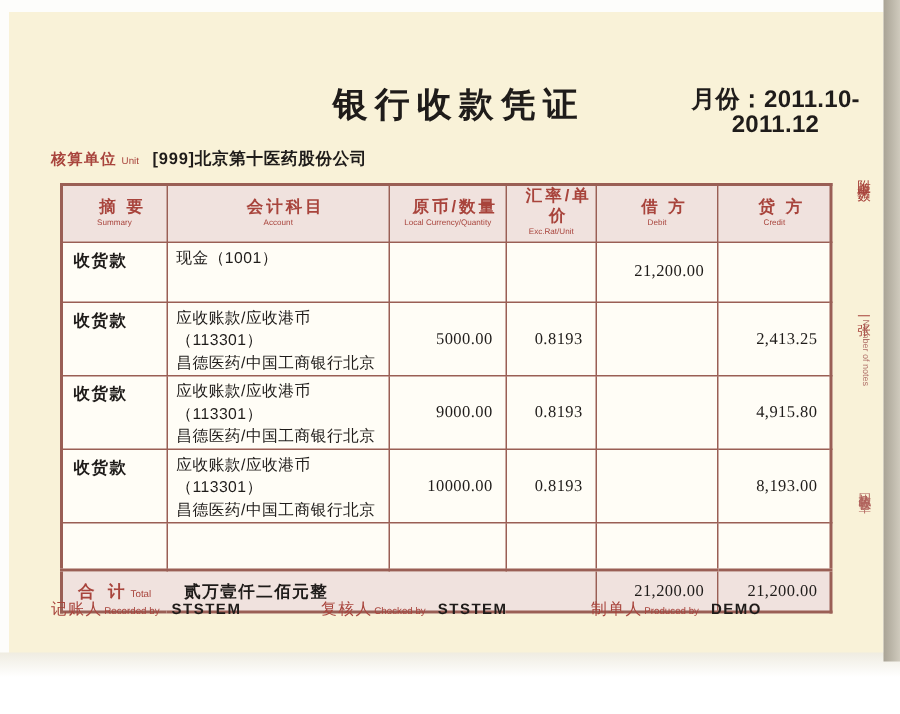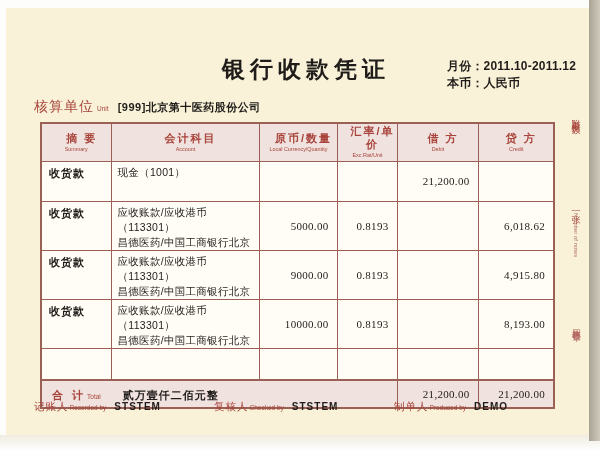--- a/index.html
+++ b/index.html
@@ -24,29 +24,30 @@
     position:absolute;left:0px;top:435px;width:600px;height:41px;
     background:linear-gradient(180deg,#efece1,#ffffff 40%);
   }
   
   .title{
     position:absolute;left:140px;top:46px;width:320px;text-align:center;
     font-size:23px;font-weight:bold;letter-spacing:5px;color:var(--black_text);
   }
   .meta{
     position:absolute;left:441px;top:50px;width:140px;
-    font-size:12px;font-weight:bold;line-height:17px;color:var(--black_text);
+    font-size:16px;font-weight:bold;line-height:17px;color:var(--black_text);
     letter-spacing:0.2px;
+    text-align:center;
   }
   .unit-line{
     position:absolute;left:28px;top:90px;white-space:nowrap;font-size:11px;
   }
   .red{color:var(--red_text);}
   .tiny{font-size:6.5px;}
-  .unit-label{font-size:14px;font-weight:normal;color:var(--red_text);letter-spacing:1px;}
+  .unit-label{font-size:10px;font-weight:bold;color:var(--red_text);letter-spacing:1px;}
   .unit-value{font-size:11px;font-weight:bold;margin-left:6px;letter-spacing:0.5px;}
   
   table.voucher{
     position:absolute;left:34px;top:114px;width:513px;
     border-collapse:collapse;table-layout:fixed;background:var(--table_bg);
     border:2px solid var(--border);
   }
   table.voucher th, table.voucher td{
     border:1px solid var(--border);overflow:hidden;
   }
@@ -93,21 +94,20 @@
 </head>
 <body>
 
 <div class="stage">
   <div class="paper">
 
     <div class="title">银行收款凭证</div>
 
     <div class="meta">
       <div><span>月份：</span><span>2011.10-2011.12</span></div>
-      <div><span>本币：</span><span>人民币</span></div>
     </div>
 
     <div class="unit-line">
       <span class="unit-label">核算单位</span>
       <span class="red tiny">Unit</span>
       <span class="unit-value">[999]北京第十医药股份公司</span>
     </div>
 
     <table class="voucher">
       <colgroup>
@@ -160,21 +160,21 @@
         </tr>
         <tr class="r-40">
           <td class="c-sum">收货款</td>
           <td class="c-acct">
               <div>应收账款/应收港币（113301）</div>
               <div>昌德医药/中国工商银行北京</div>
             </td>
           <td class="c-num">5000.00</td>
           <td class="c-num">0.8193</td>
           <td class="c-num"></td>
-          <td class="c-num">6,018.62</td>
+          <td class="c-num">2,413.25</td>
         </tr>
         <tr class="r-40">
           <td class="c-sum">收货款</td>
           <td class="c-acct">
               <div>应收账款/应收港币（113301）</div>
               <div>昌德医药/中国工商银行北京</div>
             </td>
           <td class="c-num">9000.00</td>
           <td class="c-num">0.8193</td>
           <td class="c-num"></td>

